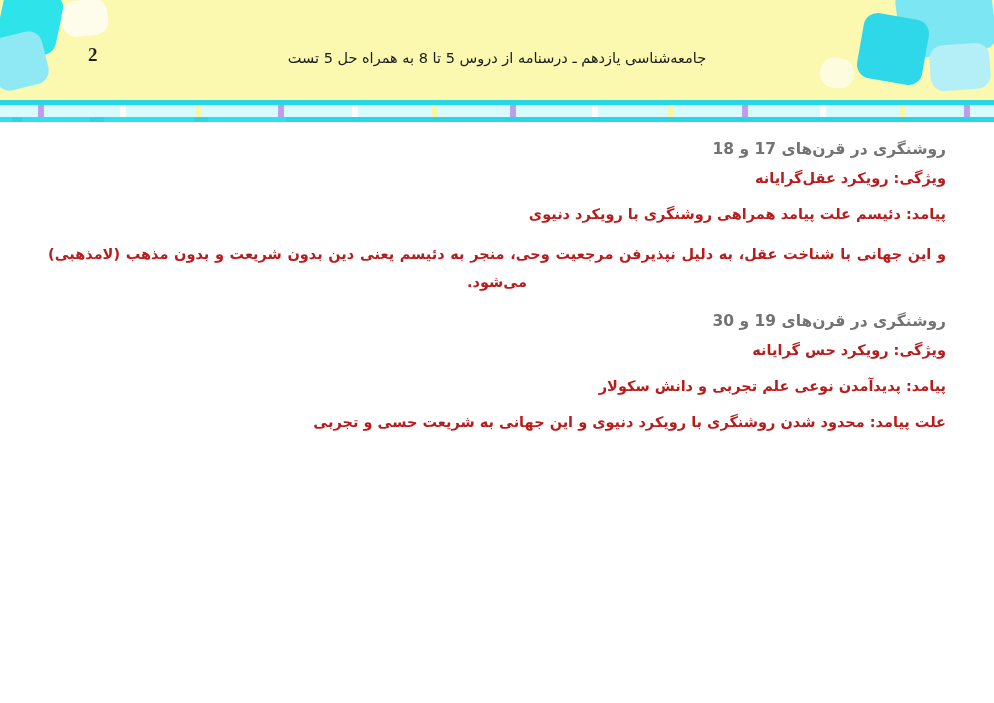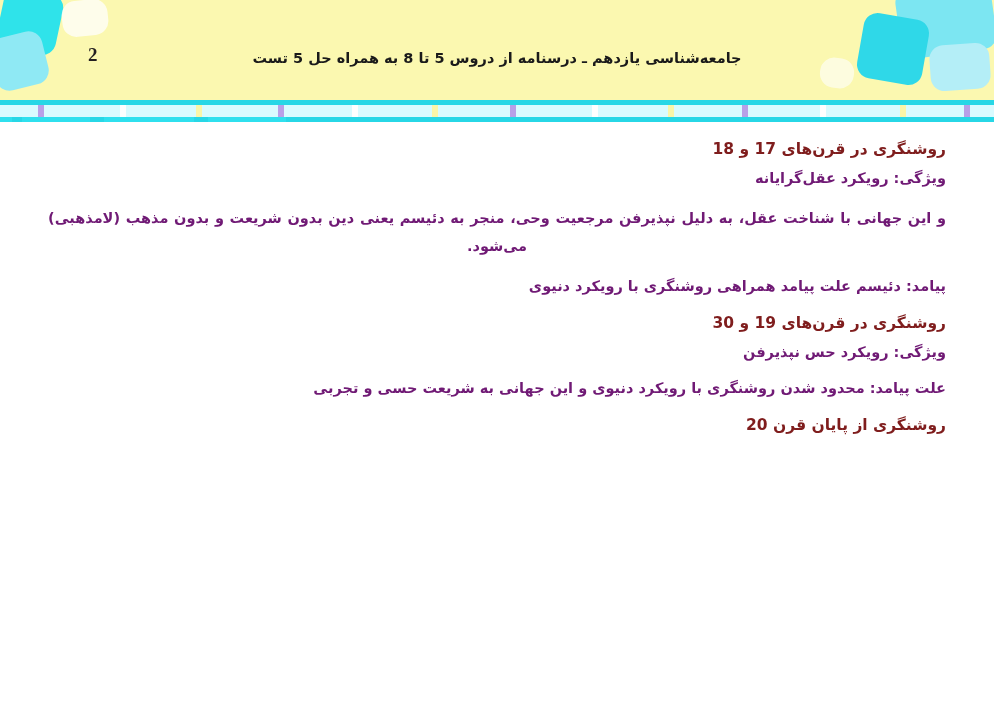--- a/index.html
+++ b/index.html
@@ -47,21 +47,21 @@
     font-family: "Liberation Serif", serif;
   }
   .header-title {
     position: absolute;
     top: 50px;
     left: 0;
     width: 994px;
     text-align: center;
     font-size: 14.5px;
     color: #1a1a1a;
-    font-weight: bold;
+    font-weight: normal;
     letter-spacing: 0;
   }
 
   
   .rule-wrap {
     position: absolute;
     top: 100px;
     left: 0;
     width: 994px;
     height: 24px;
@@ -102,30 +102,30 @@
   
   .content {
     position: absolute;
     top: 132px;
     right: 48px;
     left: 48px;
     direction: rtl;
     text-align: right;
   }
   .heading {
-    color: #7f1d1d;
+    color: #737373;
     font-weight: bold;
     font-size: 15.5px;
     margin: 16px 0 10px 0;
     text-align: right;
   }
   .heading.first { margin-top: 8px; }
   .line {
     font-size: 14.5px;
-    color: #701a75;
+    color: #b91c1c;
     font-weight: bold;
     margin: 0 0 14px 0;
     line-height: 1.5;
     text-align: right;
   }
   .line.justify {
     text-align: justify;
     text-align-last: center;
     line-height: 1.95;
     margin-bottom: 16px;
@@ -169,22 +169,22 @@
   <div class="under-bar" style="left:0px;   width:12px;"></div>
   <div class="under-bar" style="left:22px;  width:68px;"></div>
   <div class="under-bar" style="left:104px; width:90px;"></div>
   <div class="under-bar" style="left:208px; width:78px;"></div>
 </div>
 
 <div class="content">
 
   <div class="heading first">روشنگری در قرن‌های 17 و 18</div>
   <p class="line">ویژگی: رویکرد عقل‌گرایانه</p>
+  <p class="line">پیامد: دئیسم علت پیامد همراهی روشنگری با رویکرد دنیوی</p>
   <p class="line justify">و این جهانی با شناخت عقل، به دلیل نپذیرفن مرجعیت وحی، منجر به دئیسم یعنی دین بدون شریعت و بدون مذهب (لامذهبی) می‌شود.</p>
-  <p class="line">پیامد: دئیسم علت پیامد همراهی روشنگری با رویکرد دنیوی</p>
 
   <div class="heading">روشنگری در قرن‌های 19 و 30</div>
-  <p class="line">ویژگی: رویکرد حس نپذیرفن</p>
+  <p class="line">ویژگی: رویکرد حس گرایانه</p>
+  <p class="line">پیامد: پدیدآمدن نوعی علم تجربی و دانش سکولار</p>
   <p class="line">علت پیامد: محدود شدن روشنگری با رویکرد دنیوی و این جهانی به شریعت حسی و تجربی</p>
 
-  <div class="heading">روشنگری از پایان قرن 20</div>
 
 </div>
 
 </body></html>

